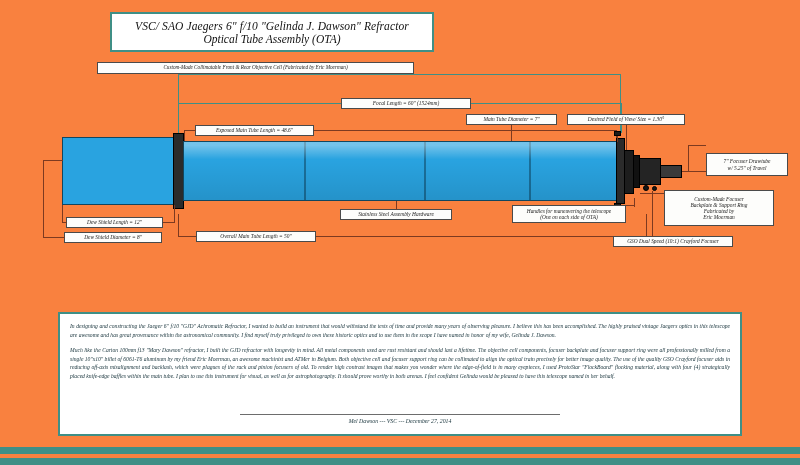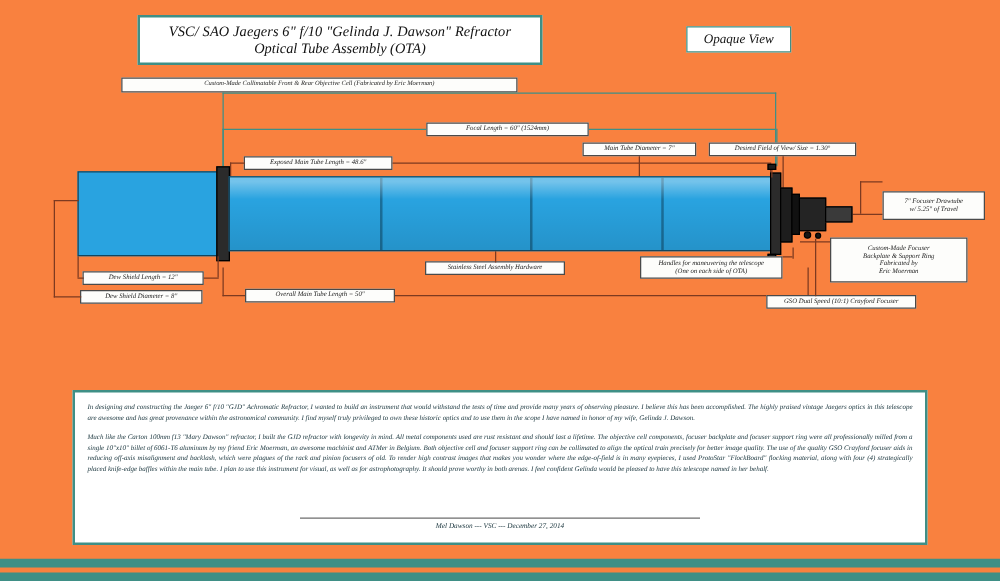--- a/index.html
+++ b/index.html
@@ -122,21 +122,20 @@
 </head>
 <body>
 
 <div class="canvas">
 
   <div id="title-box">
     <div id="title-line1">VSC/ SAO Jaegers 6" f/10 "Gelinda J. Dawson" Refractor</div>
     <div id="title-line2">Optical Tube Assembly (OTA)</div>
   </div>
 
-  <div id="opaque-box">Opaque View</div>
 
   <div class="lbl" style="left:97px;top:62px;width:317px;height:12px;display:flex;align-items:center;justify-content:center;font-size:5.2px;">Custom-Made Collimatable Front &amp; Rear Objective Cell (Fabricated by Eric Moerman)</div>
   <div class="ln lnv ln-t" style="left:178px;top:74px;height:59px;"></div>
   <div class="ln lnv ln-t" style="left:620px;top:74px;height:59px;"></div>
   <div class="ln lnh ln-t" style="left:178px;top:74px;width:443px;"></div>
 
   <div class="lbl" style="left:341px;top:98px;width:130px;height:11px;display:flex;align-items:center;justify-content:center;">Focal Length = 60" (1524mm)</div>
   <div class="ln lnh ln-t" style="left:178px;top:103px;width:163px;"></div>
   <div class="ln lnh ln-t" style="left:471px;top:103px;width:150px;"></div>
   <div class="ln lnv ln-t" style="left:178px;top:103px;height:30px;"></div>

